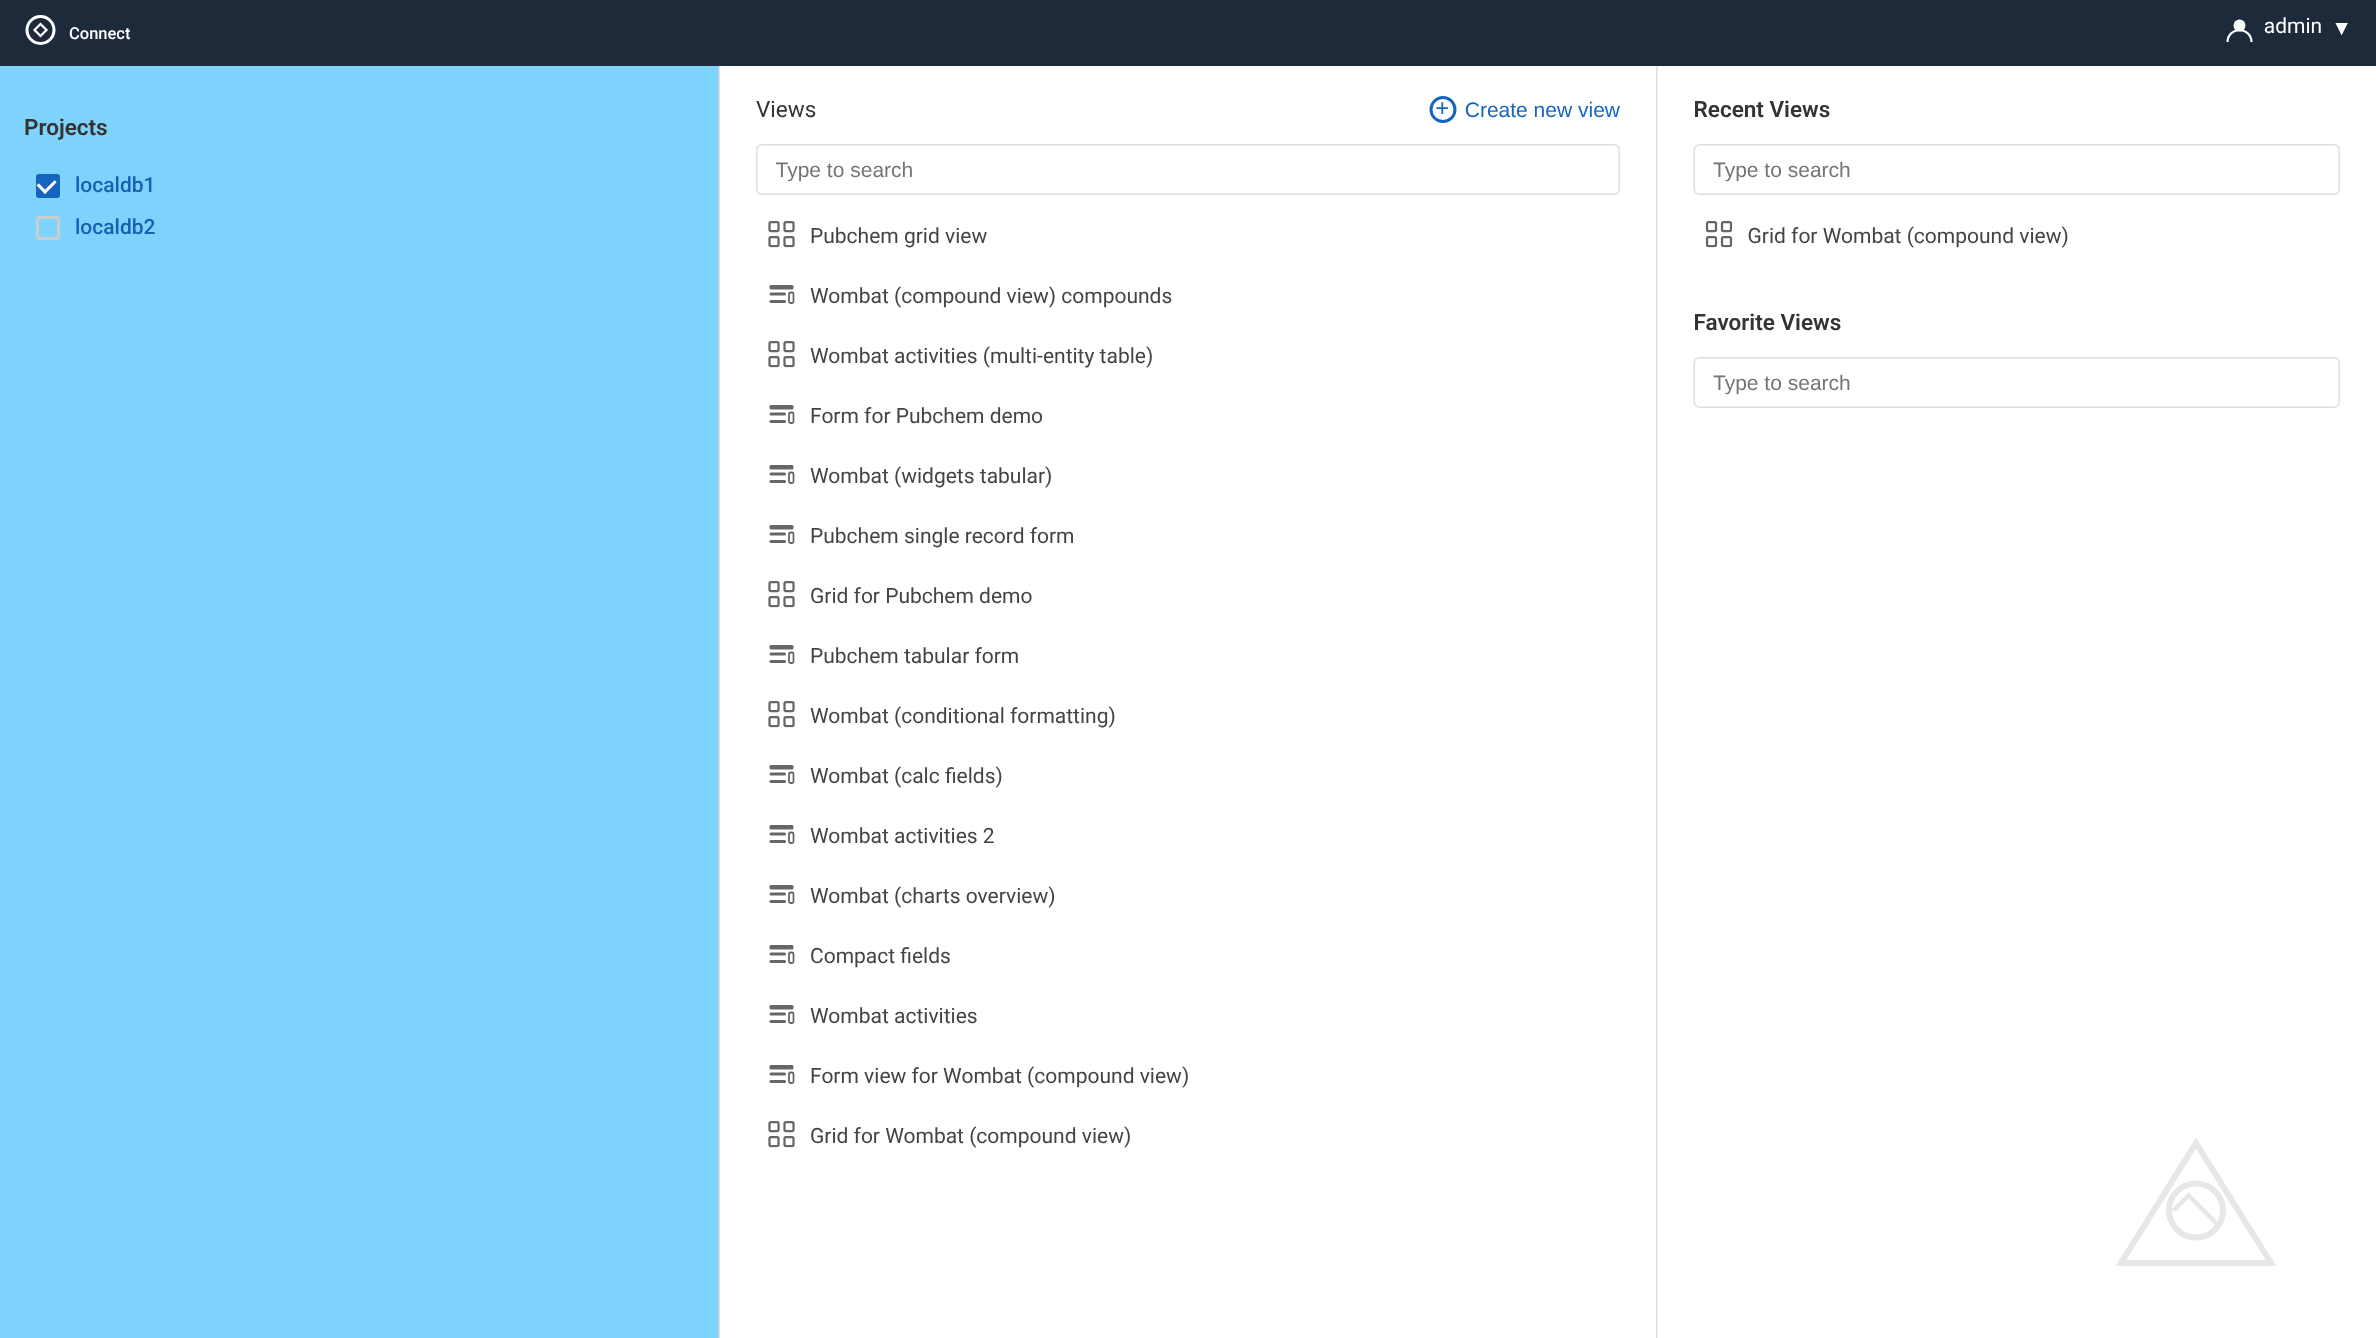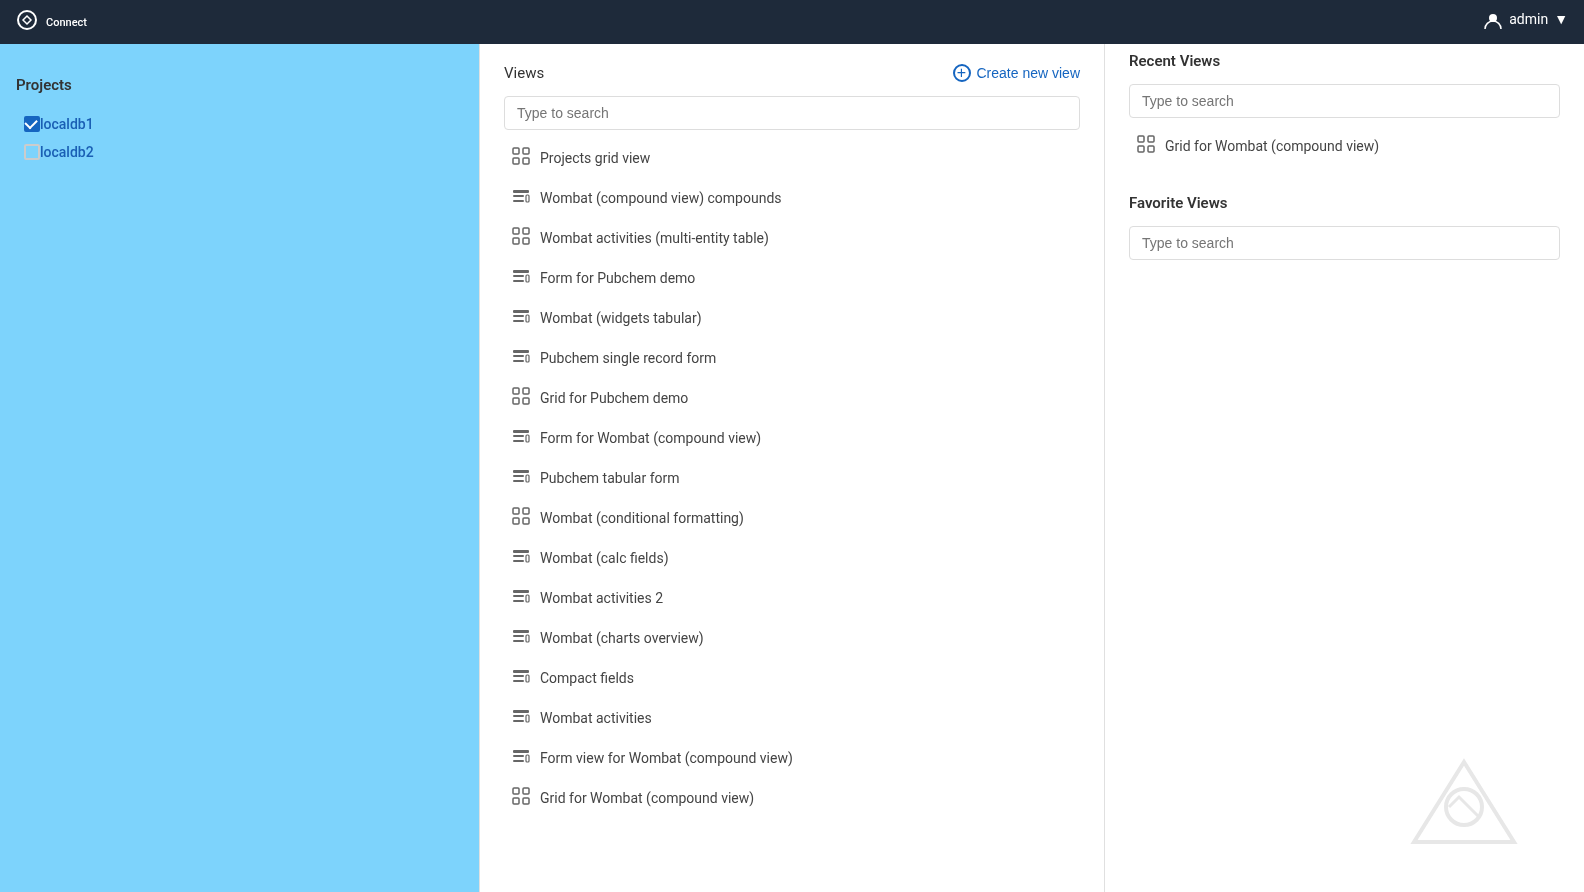--- a/index.html
+++ b/index.html
@@ -34,20 +34,21 @@
     }
     .sidebar-title {
       font-size: 15px;
       font-weight: 600;
       color: #333;
       margin-bottom: 16px;
     }
     .project-item {
       display: flex;
       align-items: center;
+      gap: 10px;
       padding: 6px 8px;
       cursor: pointer;
       border-radius: 4px;
     }
     .project-checkbox {
       width: 16px;
       height: 16px;
       border: 2px solid #ccc;
       border-radius: 2px;
       display: flex;
@@ -138,21 +139,21 @@
     .view-name {
       font-size: 14px;
       color: #444;
     }
 
     
     .right-panel {
       width: 480px;
       background: #fff;
       border-left: 1px solid #e0e0e0;
-      padding: 8px 24px;
+      padding: 20px 24px;
     }
     .section-title {
       font-size: 15px;
       font-weight: 600;
       color: #333;
       margin-bottom: 14px;
     }
     .recent-view-item {
       display: flex;
       align-items: center;
@@ -225,21 +226,21 @@
     </div>
     <input class="search-input" type="text" placeholder="Type to search" style="">
     <div id="views-list">
         <div class="view-item">
           <span><svg width="18" height="18" viewBox="0 0 18 18" fill="none">
     <rect x="1" y="1" width="6" height="6" rx="1" stroke="#666" stroke-width="1.5"></rect>
     <rect x="11" y="1" width="6" height="6" rx="1" stroke="#666" stroke-width="1.5"></rect>
     <rect x="1" y="11" width="6" height="6" rx="1" stroke="#666" stroke-width="1.5"></rect>
     <rect x="11" y="11" width="6" height="6" rx="1" stroke="#666" stroke-width="1.5"></rect>
   </svg></span>
-          <span class="view-name">Projects grid view</span>
+          <span class="view-name">Pubchem grid view</span>
         </div>
         <div class="view-item">
           <span><svg width="18" height="18" viewBox="0 0 18 18" fill="none">
     <rect x="1" y="3" width="16" height="3" rx="1" fill="#666"></rect>
     <rect x="1" y="8" width="11" height="2" rx="1" fill="#666"></rect>
     <rect x="1" y="13" width="11" height="2" rx="1" fill="#666"></rect>
     <rect x="14" y="8" width="3" height="7" rx="1" stroke="#666" stroke-width="1.2" fill="none"></rect>
   </svg></span>
           <span class="view-name">Wombat (compound view) compounds</span>
         </div>
@@ -280,29 +281,20 @@
           <span class="view-name">Pubchem single record form</span>
         </div>
         <div class="view-item">
           <span><svg width="18" height="18" viewBox="0 0 18 18" fill="none">
     <rect x="1" y="1" width="6" height="6" rx="1" stroke="#666" stroke-width="1.5"></rect>
     <rect x="11" y="1" width="6" height="6" rx="1" stroke="#666" stroke-width="1.5"></rect>
     <rect x="1" y="11" width="6" height="6" rx="1" stroke="#666" stroke-width="1.5"></rect>
     <rect x="11" y="11" width="6" height="6" rx="1" stroke="#666" stroke-width="1.5"></rect>
   </svg></span>
           <span class="view-name">Grid for Pubchem demo</span>
-        </div>
-        <div class="view-item">
-          <span><svg width="18" height="18" viewBox="0 0 18 18" fill="none">
-    <rect x="1" y="3" width="16" height="3" rx="1" fill="#666"></rect>
-    <rect x="1" y="8" width="11" height="2" rx="1" fill="#666"></rect>
-    <rect x="1" y="13" width="11" height="2" rx="1" fill="#666"></rect>
-    <rect x="14" y="8" width="3" height="7" rx="1" stroke="#666" stroke-width="1.2" fill="none"></rect>
-  </svg></span>
-          <span class="view-name">Form for Wombat (compound view)</span>
         </div>
         <div class="view-item">
           <span><svg width="18" height="18" viewBox="0 0 18 18" fill="none">
     <rect x="1" y="3" width="16" height="3" rx="1" fill="#666"></rect>
     <rect x="1" y="8" width="11" height="2" rx="1" fill="#666"></rect>
     <rect x="1" y="13" width="11" height="2" rx="1" fill="#666"></rect>
     <rect x="14" y="8" width="3" height="7" rx="1" stroke="#666" stroke-width="1.2" fill="none"></rect>
   </svg></span>
           <span class="view-name">Pubchem tabular form</span>
         </div>

